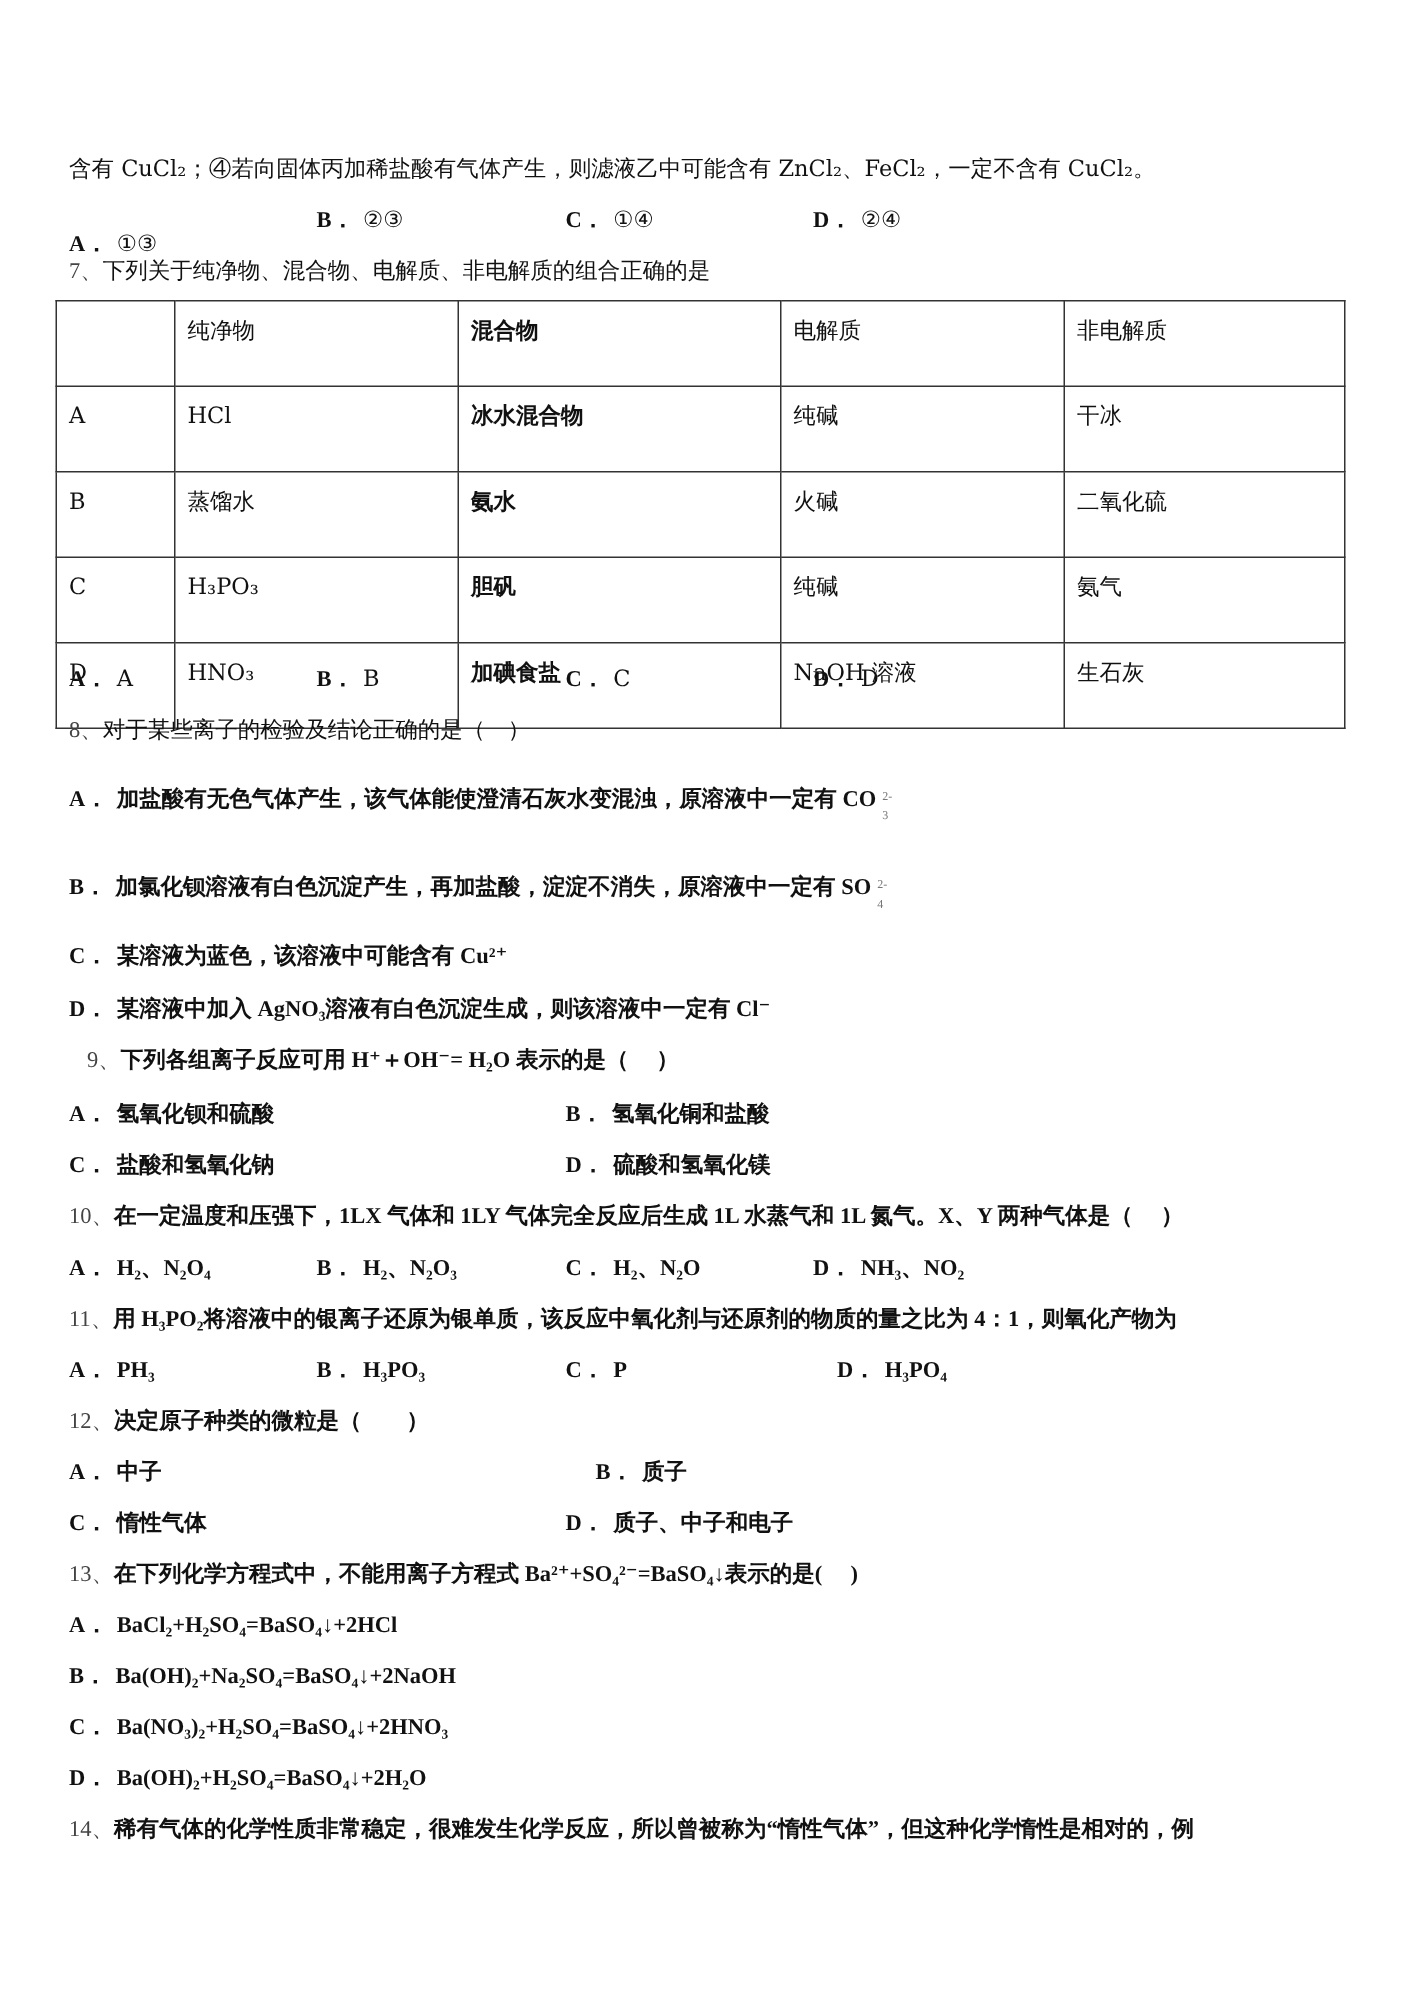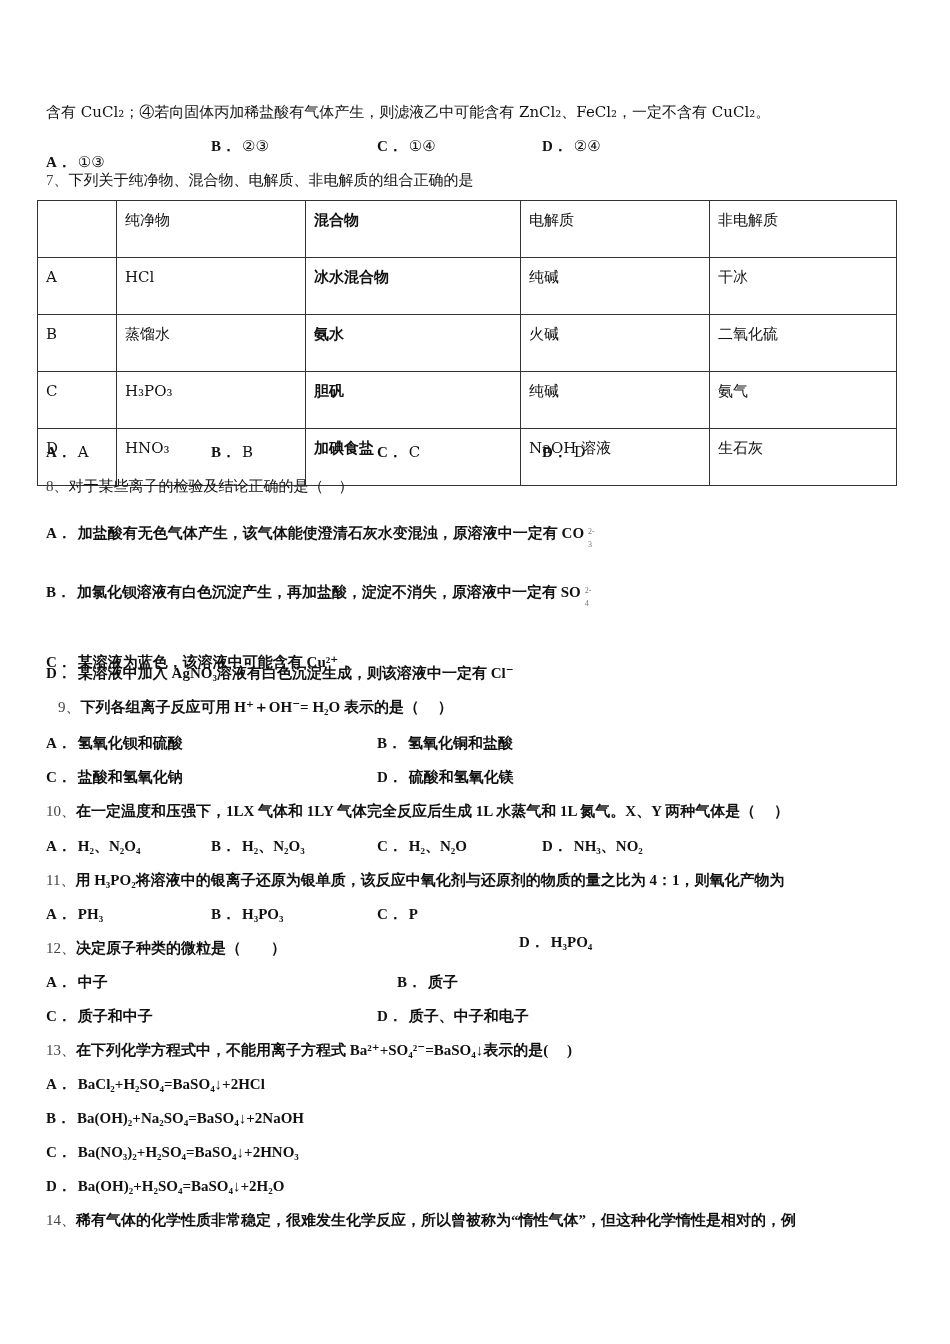--- a/index.html
+++ b/index.html
@@ -82,45 +82,45 @@
   </table>
 
 <div class="opt" style="left:46px; top:442px;"><span class="lab">A．</span><span>A</span></div>
 <div class="opt" style="left:211px; top:442px;"><span class="lab">B．</span><span>B</span></div>
 <div class="opt" style="left:377px; top:442px;"><span class="lab">C．</span><span>C</span></div>
 <div class="opt" style="left:542px; top:442px;"><span class="lab">D．</span><span>D</span></div>
 
 <div class="line" style="top:476px;"><span class="num">8、</span><span>对于某些离子的检验及结论正确的是（　）</span></div>
 <div class="opt b" style="left:46px; top:523px;"><span class="lab">A．</span><span>加盐酸有无色气体产生，该气体能使澄清石灰水变混浊，原溶液中一定有 CO</span><span class="ion"><span class="s1">2-</span><span class="s2">3</span></span></div>
 <div class="opt b" style="left:46px; top:582px;"><span class="lab">B．</span><span>加氯化钡溶液有白色沉淀产生，再加盐酸，淀淀不消失，原溶液中一定有 SO</span><span class="ion"><span class="s1">2-</span><span class="s2">4</span></span></div>
-<div class="opt b" style="left:46px; top:652px;"><span class="lab">C．</span><span>某溶液为蓝色，该溶液中可能含有 Cu²⁺</span></div>
+<div class="opt b" style="left:46px; top:628px;"><span class="lab">C．</span><span>某溶液为蓝色，该溶液中可能含有 Cu²⁺</span></div>
 <div class="opt b" style="left:46px; top:663px;"><span class="lab">D．</span><span>某溶液中加入 AgNO₃溶液有白色沉淀生成，则该溶液中一定有 Cl⁻</span></div>
 
 <div class="line b" style="top:697px;margin-left:12px;"><span class="num" style="font-weight:normal;">9、</span><span>下列各组离子反应可用 H⁺＋OH⁻= H₂O 表示的是（　 ）</span></div>
 <div class="opt b" style="left:46px; top:733px;"><span class="lab">A．</span><span>氢氧化钡和硫酸</span></div>
 <div class="opt b" style="left:377px; top:733px;"><span class="lab">B．</span><span>氢氧化铜和盐酸</span></div>
 <div class="opt b" style="left:46px; top:767px;"><span class="lab">C．</span><span>盐酸和氢氧化钠</span></div>
 <div class="opt b" style="left:377px; top:767px;"><span class="lab">D．</span><span>硫酸和氢氧化镁</span></div>
 
 <div class="line b" style="top:801px;"><span class="num" style="font-weight:normal;">10、</span><span>在一定温度和压强下，1LX 气体和 1LY 气体完全反应后生成 1L 水蒸气和 1L 氮气。X、Y 两种气体是（　 ）</span></div>
 <div class="opt b" style="left:46px; top:836px;"><span class="lab">A．</span><span>H₂、N₂O₄</span></div>
 <div class="opt b" style="left:211px; top:836px;"><span class="lab">B．</span><span>H₂、N₂O₃</span></div>
 <div class="opt b" style="left:377px; top:836px;"><span class="lab">C．</span><span>H₂、N₂O</span></div>
 <div class="opt b" style="left:542px; top:836px;"><span class="lab">D．</span><span>NH₃、NO₂</span></div>
 
 <div class="line b" style="top:870px;"><span class="num" style="font-weight:normal;">11、</span><span>用 H₃PO₂将溶液中的银离子还原为银单质，该反应中氧化剂与还原剂的物质的量之比为 4：1，则氧化产物为</span></div>
 <div class="opt b" style="left:46px; top:904px;"><span class="lab">A．</span><span>PH₃</span></div>
 <div class="opt b" style="left:211px; top:904px;"><span class="lab">B．</span><span>H₃PO₃</span></div>
 <div class="opt b" style="left:377px; top:904px;"><span class="lab">C．</span><span>P</span></div>
-<div class="opt b" style="left:519px; top:904px;margin-top:28px;"><span class="lab">D．</span><span>H₃PO₄</span></div>
+<div class="opt b" style="left:558px; top:904px;"><span class="lab">D．</span><span>H₃PO₄</span></div>
 
 <div class="line b" style="top:938px;"><span class="num" style="font-weight:normal;">12、</span><span>决定原子种类的微粒是（　　）</span></div>
 <div class="opt b" style="left:46px; top:972px;"><span class="lab">A．</span><span>中子</span></div>
 <div class="opt b" style="left:377px; top:972px;margin-left:20px;"><span class="lab">B．</span><span>质子</span></div>
-<div class="opt b" style="left:46px; top:1006px;"><span class="lab">C．</span><span>质子和中子</span></div>
+<div class="opt b" style="left:46px; top:1006px;"><span class="lab">C．</span><span>惰性气体</span></div>
 <div class="opt b" style="left:377px; top:1006px;"><span class="lab">D．</span><span>质子、中子和电子</span></div>
 
 <div class="line b" style="top:1040px;"><span class="num" style="font-weight:normal;">13、</span><span>在下列化学方程式中，不能用离子方程式 Ba²⁺+SO₄²⁻=BaSO₄↓表示的是(　 )</span></div>
 <div class="opt b" style="left:46px; top:1074px;"><span class="lab">A．</span><span>BaCl₂+H₂SO₄=BaSO₄↓+2HCl</span></div>
 <div class="opt b" style="left:46px; top:1108px;"><span class="lab">B．</span><span>Ba(OH)₂+Na₂SO₄=BaSO₄↓+2NaOH</span></div>
 <div class="opt b" style="left:46px; top:1142px;"><span class="lab">C．</span><span>Ba(NO₃)₂+H₂SO₄=BaSO₄↓+2HNO₃</span></div>
 <div class="opt b" style="left:46px; top:1176px;"><span class="lab">D．</span><span>Ba(OH)₂+H₂SO₄=BaSO₄↓+2H₂O</span></div>
 
 <div class="line b" style="top:1210px;"><span class="num" style="font-weight:normal;">14、</span><span>稀有气体的化学性质非常稳定，很难发生化学反应，所以曾被称为“惰性气体”，但这种化学惰性是相对的，例</span></div>
 

